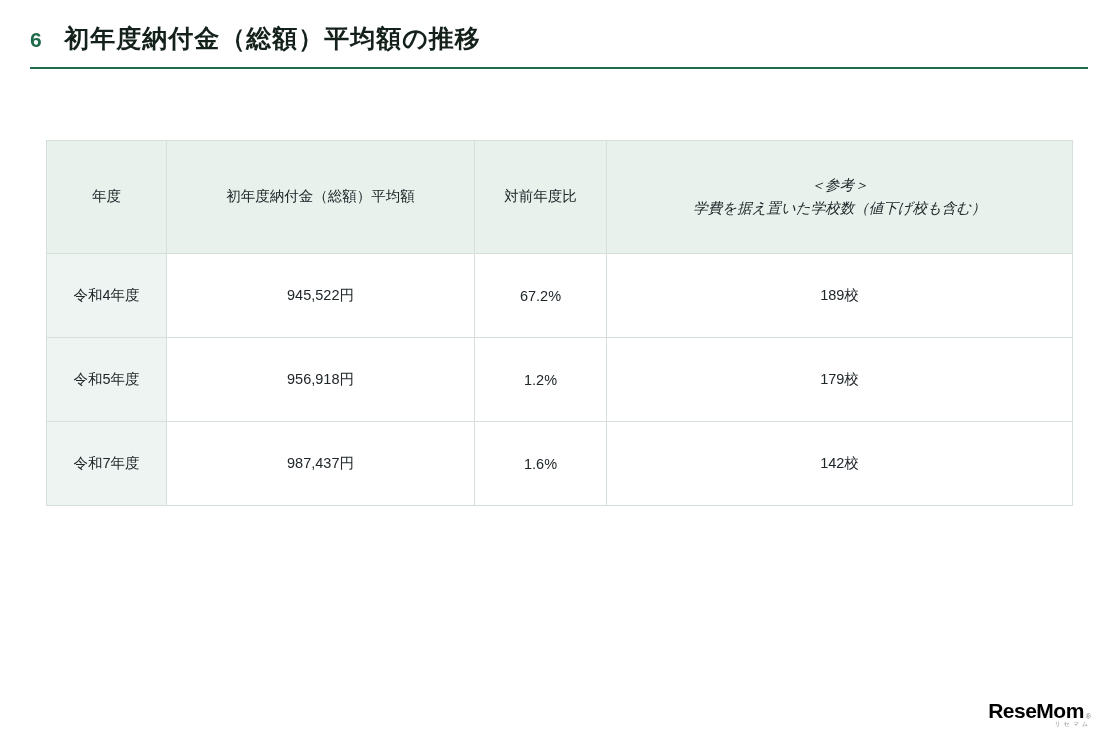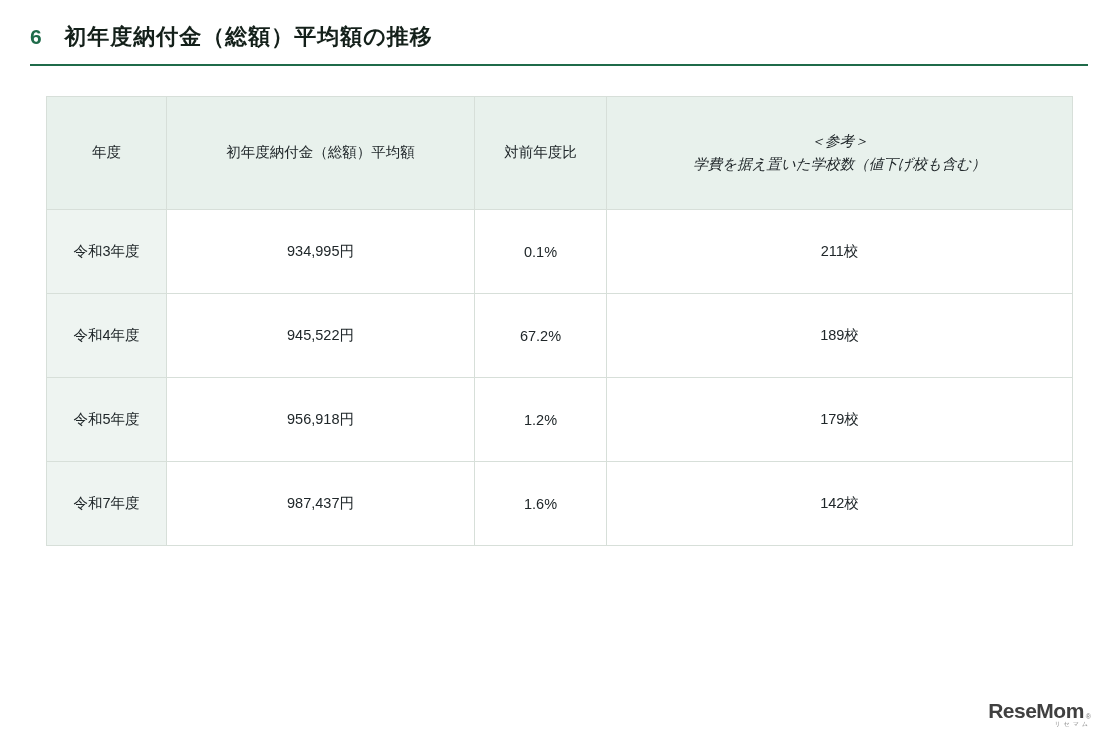--- a/index.html
+++ b/index.html
@@ -33,37 +33,38 @@
     border-bottom: 2px solid #1f6b4a;
   }
   .header-number {
     font-size: 21px;
     font-weight: bold;
     color: #1f6b4a;
     margin-right: 22px;
     letter-spacing: 0.5px;
   }
   .header-title {
-    font-size: 22px;
+    font-size: 25px;
     font-weight: bold;
     color: #14201a;
     letter-spacing: 1px;
   }
 
   
   .table-wrap {
     position: absolute;
     left: 46px;
     top: 96px;
     width: 1026px;
   }
   table.data-table {
     border-collapse: collapse;
     width: 1026px;
     table-layout: fixed;
+    margin-top: 44px;
   }
   table.data-table th,
   table.data-table td {
     border: 1px solid #d7dfd9;
     text-align: center;
     vertical-align: middle;
     font-size: 14.5px;
     color: #20272a;
     font-weight: normal;
   }
@@ -95,21 +96,21 @@
     position: absolute;
     right: 28px;
     bottom: 18px;
     display: flex;
     align-items: flex-end;
     font-weight: bold;
     font-size: 21px;
     letter-spacing: -0.5px;
     color: #2b2b2b;
   }
-  .logo .rese { color: #404040; }
+  .logo .rese { color: #000000; }
   .logo .tm {
     font-size: 7px;
     font-weight: normal;
     color: #777;
     margin-left: 2px;
     margin-bottom: 3px;
     letter-spacing: 0;
   }
   .logo-sub {
     position: absolute;
@@ -144,26 +145,20 @@
           <th>初年度納付金（総額）平均額</th>
           <th>対前年度比</th>
           <th>
             <span class="sub">＜参考＞</span>
             <span class="sub">学費を据え置いた学校数（値下げ校も含む）</span>
           </th>
         </tr>
       </thead>
       <tbody>
         <tr>
-          <td class="year-cell">令和3年度</td>
-          <td>934,995円</td>
-          <td>0.1%</td>
-          <td>211校</td>
-        </tr>
-        <tr>
           <td class="year-cell">令和4年度</td>
           <td>945,522円</td>
           <td>67.2%</td>
           <td>189校</td>
         </tr>
         <tr>
           <td class="year-cell">令和5年度</td>
           <td>956,918円</td>
           <td>1.2%</td>
           <td>179校</td>

